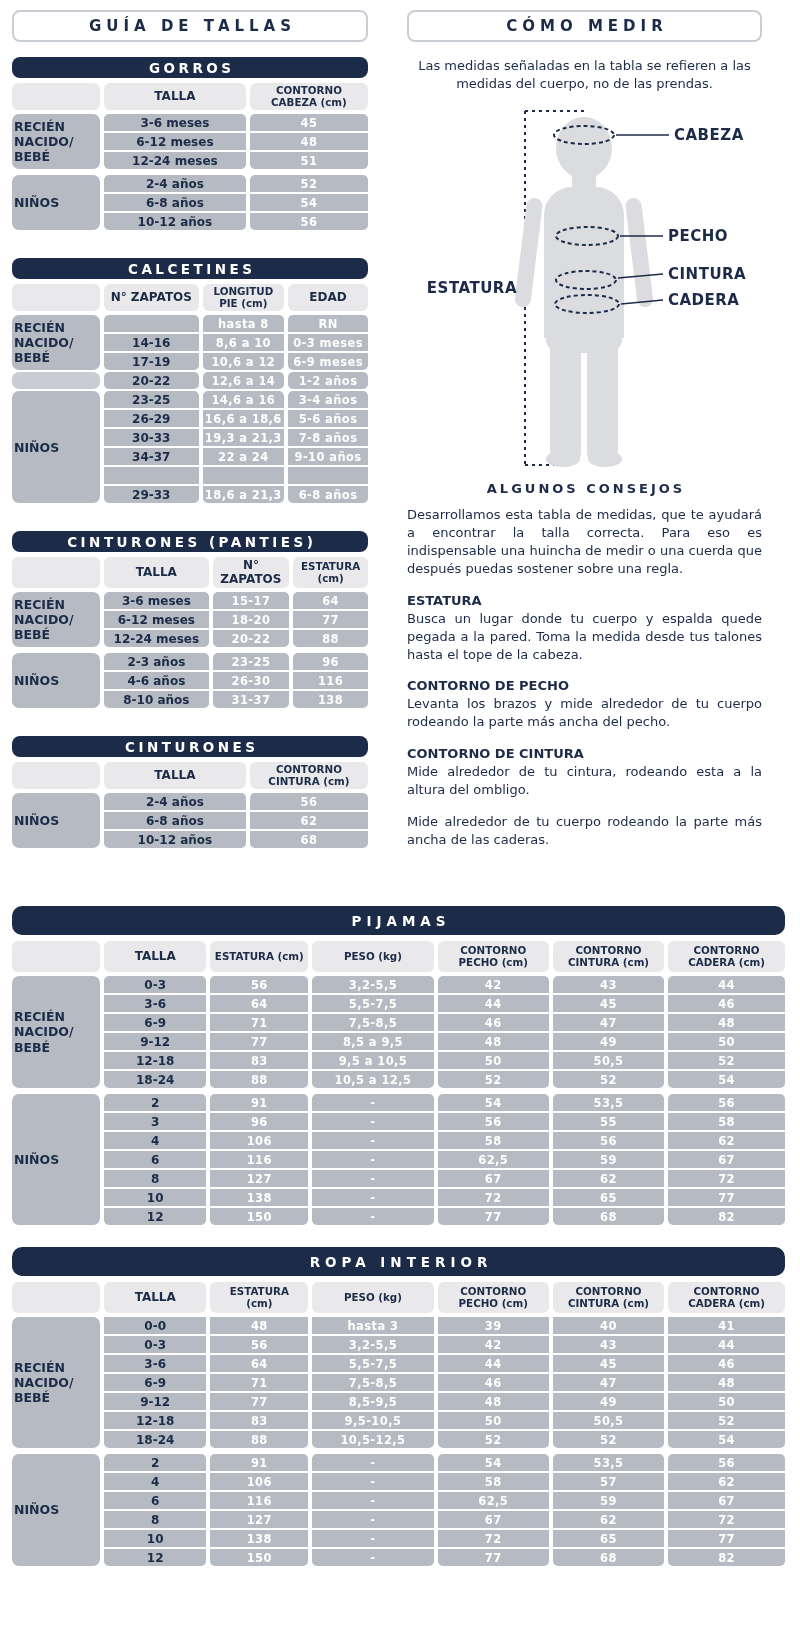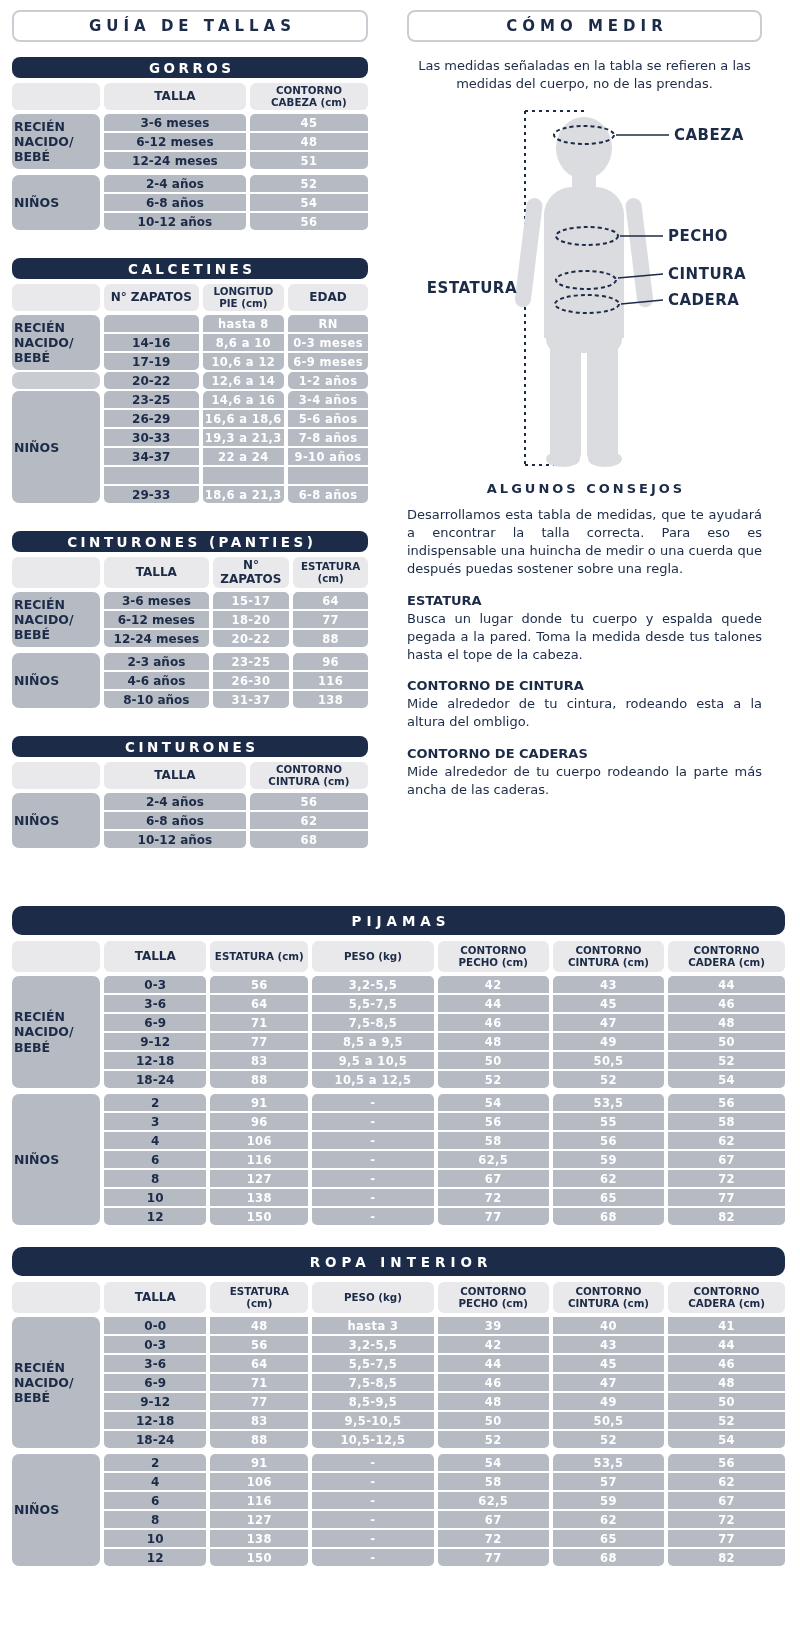--- a/index.html
+++ b/index.html
@@ -323,25 +323,28 @@
     </svg>
 
     <div class="consejos-title">ALGUNOS CONSEJOS</div>
     <p class="para">Desarrollamos esta tabla de medidas, que te ayudará a encontrar la talla correcta. Para eso es indispensable una huincha de medir o una cuerda que después puedas sostener sobre una regla.</p>
 
     <div class="sec">
       <div class="sec-head">ESTATURA</div>
       <p class="para">Busca un lugar donde tu cuerpo y espalda quede pegada a la pared. Toma la medida desde tus talones hasta el tope de la cabeza.</p>
     </div>
     <div class="sec">
+      <div class="sec-head">CONTORNO DE PECHO</div>
+      <p class="para">Levanta los brazos y mide alrededor de tu cuerpo rodeando la parte más ancha del pecho.</p>
+    </div>
+    <div class="sec">
       <div class="sec-head">CONTORNO DE CINTURA</div>
       <p class="para">Mide alrededor de tu cintura, rodeando esta a la altura del ombligo.</p>
     </div>
     <div class="sec">
-      <div class="sec-head">CONTORNO DE CADERAS</div>
       <p class="para">Mide alrededor de tu cuerpo rodeando la parte más ancha de las caderas.</p>
     </div>
   </div>
 </div>
 
 <div class="tbl wide" style="--labelw: 88px; --cols: 0.92fr 0.88fr 1.09fr 1fr 1fr 1.05fr;">
     <div class="tbl-bar">PIJAMAS</div>
     <div class="tbl-hrow">
       <div class="tbl-corner"></div>
       <div class="tbl-hcell">TALLA</div>

